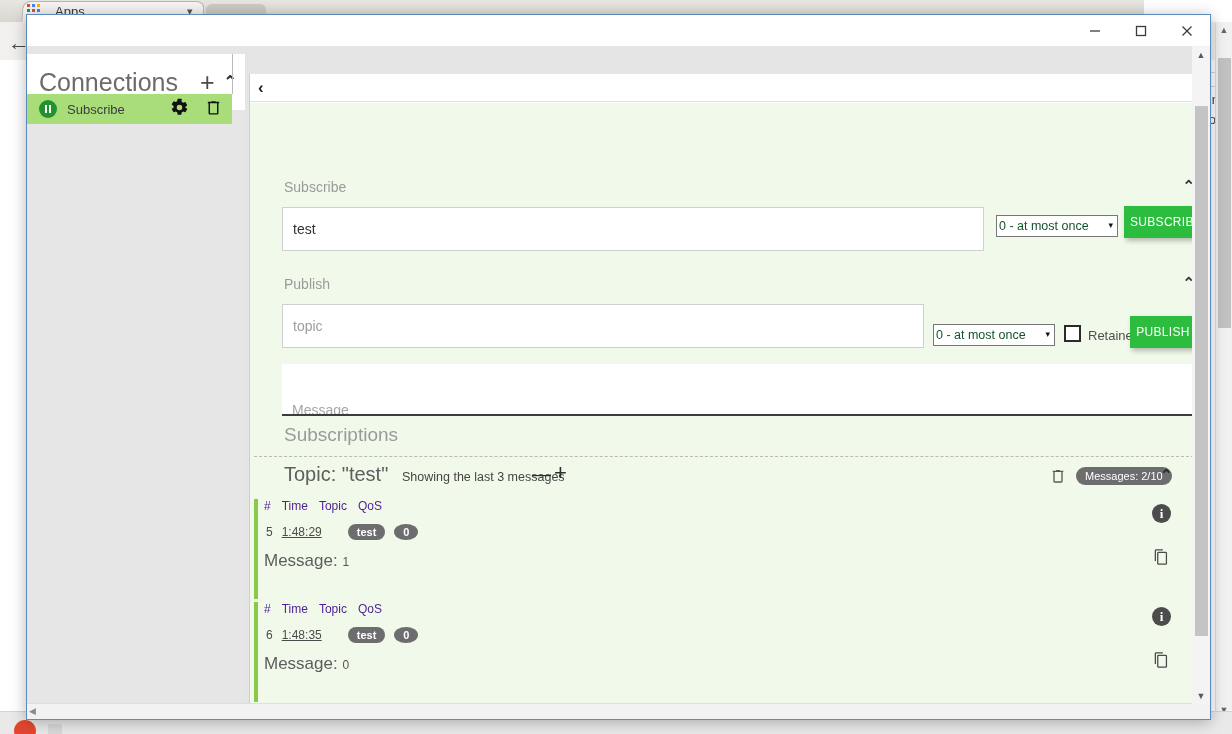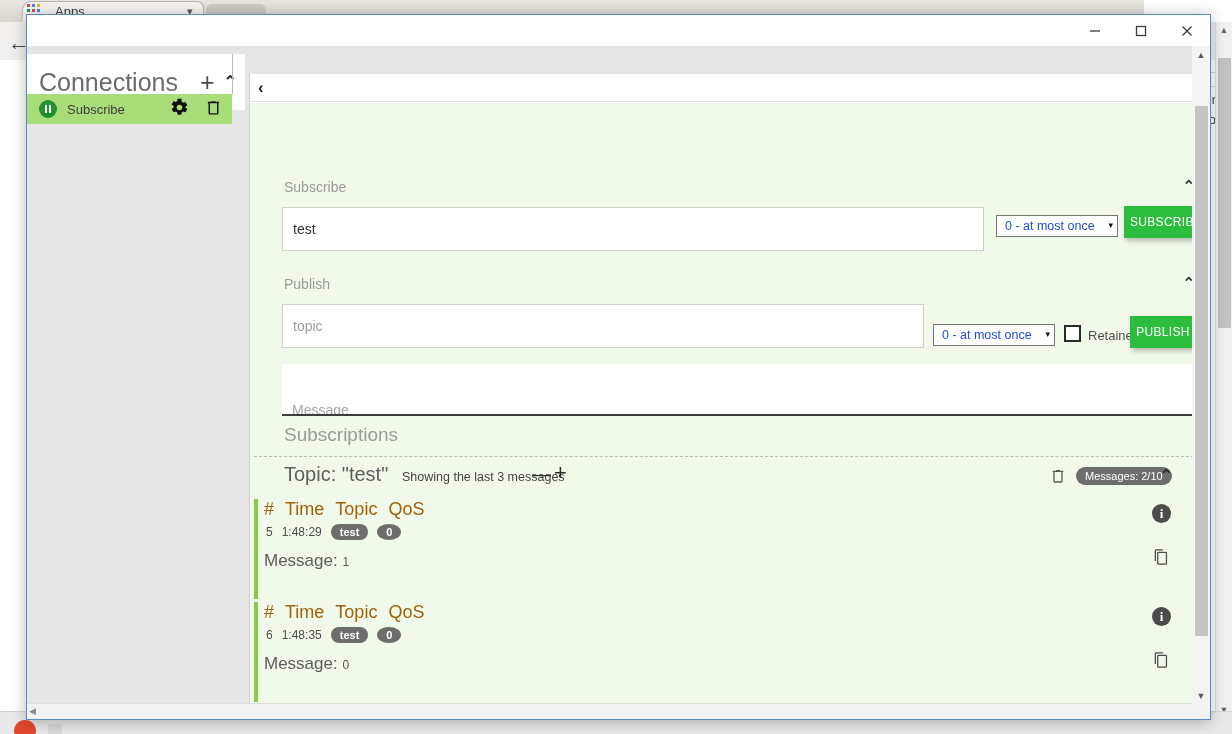--- a/index.html
+++ b/index.html
@@ -187,21 +187,21 @@
     font-size: 14px; color: #333;
     padding: 0 10px;
     font-family: "Liberation Sans", sans-serif;
     outline: none;
   }
   .txt-input::placeholder { color: #9e9e9e; }
 
   select.qos {
     position: absolute; box-sizing: border-box;
     height: 22px; background: #fff; border: 1px solid #777;
-    font-size: 12.5px; color: #1d4ed8; padding: 0 2px 0 8px;
+    font-size: 12.5px; color: #14532d; padding: 0 2px 0 2px;
     font-family: "Liberation Sans", sans-serif;
     -webkit-appearance: none; appearance: none;
   }
   .qos-wrap { position: absolute; }
   .qos-wrap .arrow {
     position: absolute; right: 5px; top: 5px; font-size: 9px; color: #111; pointer-events: none;
   }
 
   .green-btn {
     position: absolute; box-sizing: border-box;
@@ -247,25 +247,25 @@
     background: #6d6d6d; color: #fff; font-size: 11px;
     padding: 3px 9px; border-radius: 10px; white-space: nowrap;
   }
   .topic-caret { position: absolute; left: 906px; top: 3px; font-size: 15px; color: #2b2b2b; font-weight: bold; }
 
   .msg-block {
     position: absolute; left: 0; width: 955px;
     border-left: 4px solid #8bc94a;
     box-sizing: border-box;
   }
-  .mh { position: absolute; left: 6px; top: 0px; font-size: 18px; color: #a16207; white-space: nowrap; }
+  .mh { position: absolute; left: 6px; top: 0px; font-size: 12px; color: #4c1d95; white-space: nowrap; }
   .mh span { margin-right: 11px; }
   .mr { position: absolute; left: 8px; top: 25px; font-size: 12px; color: #4b4b4b; display: flex; align-items: center; }
   .mr .num { margin-right: 9px; }
-  .mr .time { margin-right: 9px; }
+  .mr .time { margin-right: 26px; text-decoration: underline; }
   .pill {
     background: #6d6d6d; color: #fff; font-size: 11px; font-weight: bold;
     padding: 2px 9px; border-radius: 10px; margin-right: 9px;
   }
   .pill.qosp { padding: 2px 7px; border-radius: 50%; min-width: 10px; text-align:center; }
   .mbody { position: absolute; left: 6px; top: 52px; font-size: 17px; color: #5d5d5d; }
   .mbody em { font-style: normal; font-size: 12px; color: #555; }
   .info-icon {
     position: absolute; left: 894px; top: 5px;
     width: 19px; height: 19px; border-radius: 50%; background: #4c4c4c;

